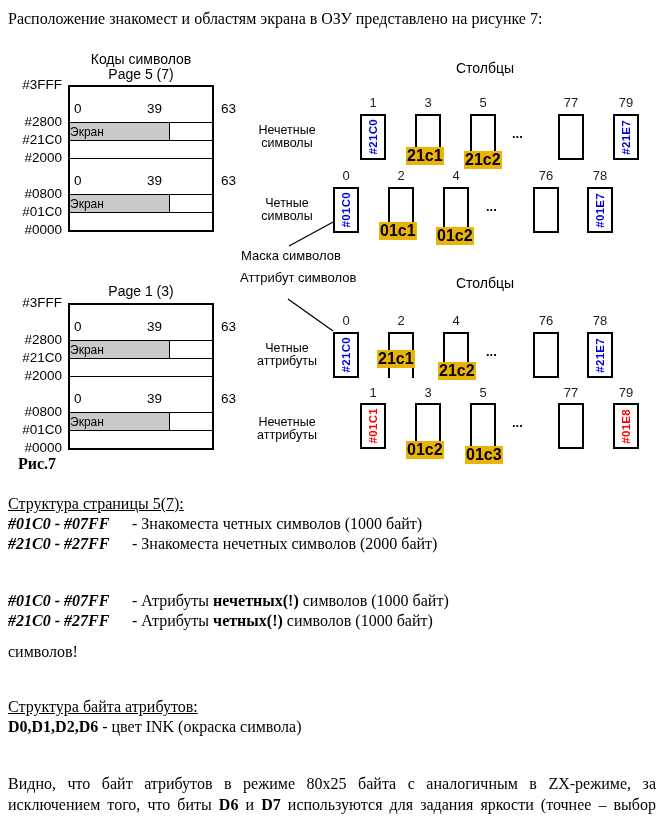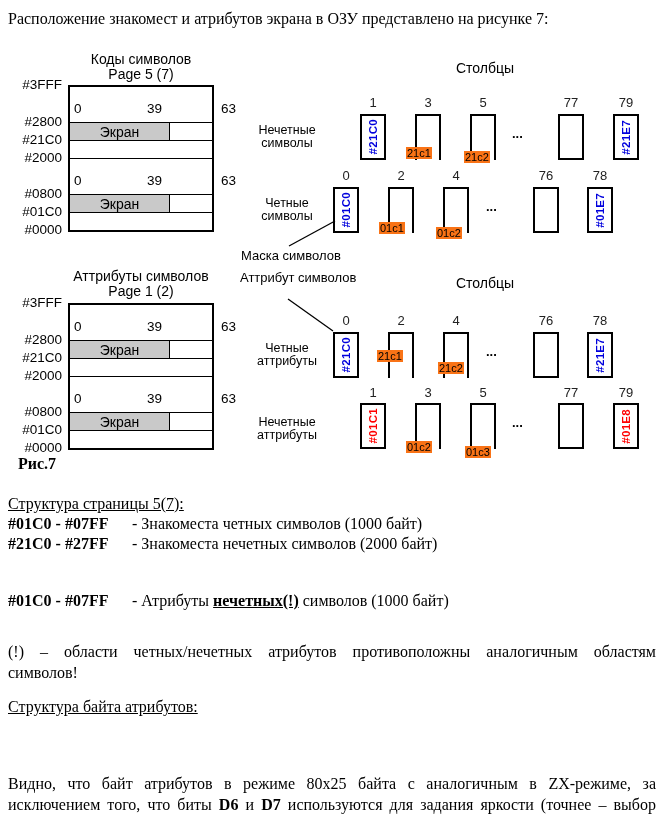--- a/index.html
+++ b/index.html
@@ -5,63 +5,63 @@
   :root { --blue:#0000DD; --red:#FF0000; --grey:#C9C9C9; }
   * { margin:0; padding:0; box-sizing:border-box; }
   html,body { background:#fff; }
   .page { position:relative; width:663px; height:835px; background:#fff; overflow:hidden;
           font-family:"Liberation Sans", sans-serif; color:#000; }
 
   
   .bodyline { position:absolute; left:8px; width:650px; font-family:"Liberation Serif", serif;
               font-size:16px; line-height:20px; color:#000; }
   .hdr  { text-decoration:underline; }
-  .addrcol { display:inline-block; width:124px; font-weight:bold; }
+  .addrcol { display:inline-block; width:124px; font-weight:bold;font-style:italic; }
   .bits { font-weight:bold; }
-  .emph { font-weight:bold; text-decoration:underline; }
+  .emph { font-weight:bold; }
   .jpara { position:absolute; left:8px; width:648px; font-family:"Liberation Serif", serif;
            font-size:16px; line-height:21px; }
   .jline { text-align:justify; text-align-last:justify; }
 
   
   .mtitle { position:absolute; left:41px; width:200px; text-align:center; font-size:14px; }
   .mmbox  { position:absolute; left:68px; width:146px; height:147px; border:2px solid #000; background:#fff; }
   .band   { width:100%; }
   .h35 { height:35px; } .h18 { height:18px; } .h36 { height:36px; }
   .line { border-top:1px solid #000; }
   .screen-area { width:100px; height:100%; background:var(--grey); border-right:1px solid #000;
-                 display:flex; align-items:center; justify-content:center; font-size:14px; }
+                 display:flex; align-items:center; font-size:12px; }
   .maddr { position:absolute; left:0; width:62px; text-align:right; font-size:13.5px;
            height:16px; line-height:16px; }
   .inlab { position:absolute; font-size:13.5px; }
   .inlab.r { text-align:right; }
   .caption { position:absolute; left:18px; top:455px; font-family:"Liberation Serif", serif;
              font-weight:bold; font-size:16px; }
 
   
   .colhdr { position:absolute; left:430px; width:110px; text-align:center; font-size:14px; }
   .rowlab { position:absolute; left:242px; width:90px; text-align:center; font-size:12.5px; line-height:13px; }
   .cnum  { position:absolute; width:26px; text-align:center; font-size:13px; color:#222; }
   .cbox  { position:absolute; width:26px; height:46px; border:2px solid #000; background:#fff; }
   .cbox.open { border-bottom:none; }
   .cbox.filled { display:flex; align-items:center; justify-content:center; }
   .vlabel { writing-mode:vertical-rl; transform:rotate(180deg); font-weight:bold;
             font-size:11.5px; letter-spacing:0.3px; }
   .vlabel.blue { color:var(--blue); } .vlabel.red { color:var(--red); }
-  .caddr { position:absolute; font-weight:normal; font-size:11px; background:#f97316; padding:0 1px; }
+  .caddr { position:absolute; font-weight:bold; font-size:16px; background:#eab308; padding:0 1px; }
   .dots  { position:absolute; font-size:13px; font-weight:bold; }
   .freelab { position:absolute; font-size:13px;text-align:right; }
   .lines { position:absolute; left:0; top:0; pointer-events:none; }
 </style>
 </head>
 <body>
 
 <div class="page">
 
-  <div class="bodyline" style="top:9px">Расположение знакомест и атрибутов экрана в ОЗУ представлено на рисунке 7:</div>
+  <div class="bodyline" style="top:9px">Расположение знакомест и областям экрана в ОЗУ представлено на рисунке 7:</div>
 
   <div class="mtitle" style="top:51px">Коды символов</div>
   <div class="mtitle" style="top:66px">Page 5 (7)</div>
   <div class="mmbox" style="top:85px">
     <div class="band h35"></div>
     <div class="band h18 line">
       <div class="screen-area">
           <span>Экран</span>
         </div>
     </div>
@@ -129,22 +129,21 @@
   <span class="dots" style="left:486px;top:199px">...</span>
   <div class="cbox" style="left:533px;top:187px"></div>
   <div class="cbox filled" style="left:587px;top:187px">
       <span class="vlabel blue">#01E7</span>
     </div>
   <span class="caddr" style="left:379px;top:222px">01c1</span>
   <span class="caddr" style="left:436px;top:227px">01c2</span>
 
   <span class="freelab" style="left:241px;top:248px">Маска символов</span>
 
-  <div class="mtitle" style="top:268px">Аттрибуты символов</div>
-  <div class="mtitle" style="top:283px">Page 1 (2)</div>
+  <div class="mtitle" style="top:283px">Page 1 (3)</div>
   <div class="mmbox" style="top:303px">
     <div class="band h35"></div>
     <div class="band h18 line">
       <div class="screen-area">
           <span>Экран</span>
         </div>
     </div>
     <div class="band h18 line"></div>
     <div class="band h36 line"></div>
     <div class="band h18 line">
@@ -225,26 +224,31 @@
   <div class="bodyline" style="top:514px">
     <span class="addrcol">#01C0 - #07FF</span><span>- Знакоместа четных символов (1000 байт)</span>
   </div>
   <div class="bodyline" style="top:534px">
     <span class="addrcol">#21C0 - #27FF</span><span>- Знакоместа нечетных символов (2000 байт)</span>
   </div>
 
   <div class="bodyline" style="top:591px">
     <span class="addrcol">#01C0 - #07FF</span><span>- Атрибуты </span><span class="emph">нечетных(!)</span><span> символов (1000 байт)</span>
   </div>
+  <div class="bodyline" style="top:611px">
+    <span class="addrcol">#21C0 - #27FF</span><span>- Атрибуты </span><span class="emph">четных(!)</span><span> символов (1000 байт)</span>
+  </div>
 
   <div class="jpara" style="top:641px">
-    <div class="jline">(!) – области четных/нечетных атрибутов противоположны аналогичным областям</div>
     <div>символов!</div>
   </div>
 
   <div class="bodyline hdr" style="top:697px">Структура байта атрибутов:</div>
+  <div class="bodyline" style="top:717px">
+    <span class="bits">D0,D1,D2,D6</span><span> - цвет INK (окраска символа)</span>
+  </div>
 
   <div class="jpara" style="top:773px">
     <div class="jline">Видно, что байт атрибутов в режиме 80x25 байта с аналогичным в ZX-режиме, за</div>
     <div class="jline"><span>исключением того, что биты </span><span class="bits">D6</span><span> и </span><span class="bits">D7</span><span> используются для задания яркости (точнее – выбор</span></div>
   </div>
 
 </div>
 
 </body></html>

